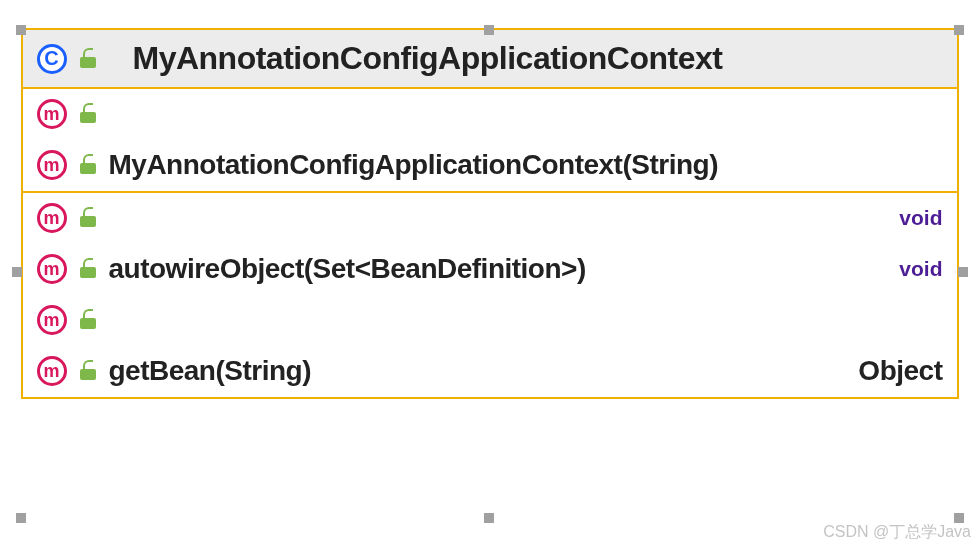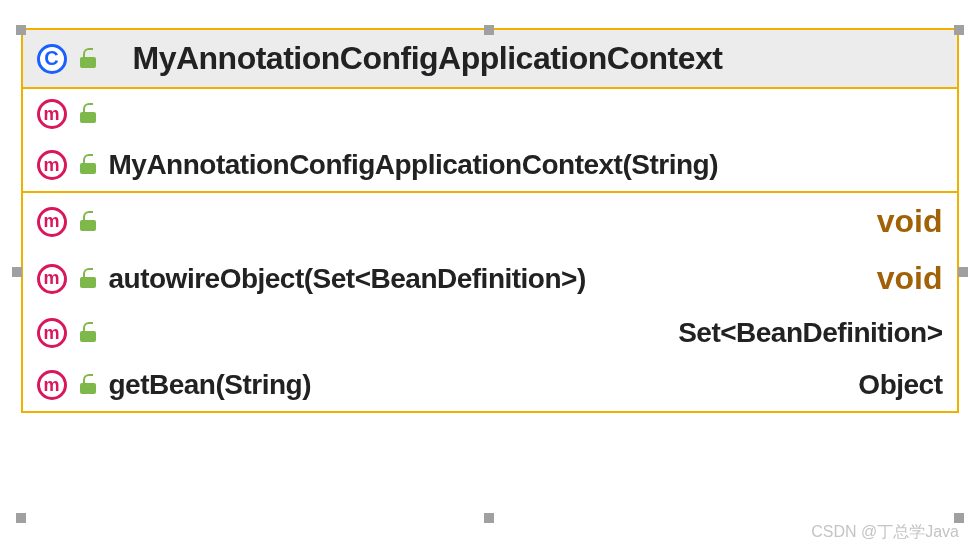--- a/index.html
+++ b/index.html
@@ -84,38 +84,38 @@
     font-weight: 700;
     color: #222;
     letter-spacing: -0.5px;
   }
   .header-row .name {
     font-size: 32px;
     margin-left: 24px;
   }
   .spacer { flex: 1; }
   .ret-void {
-    font-size: 32px;
-    font-weight: 700;
-    color: #a16207;
+    font-size: 21px;
+    font-weight: 700;
+    color: #4c1d95;
   }
   .ret-obj {
     font-size: 28px;
     font-weight: 700;
     color: #222;
     letter-spacing: -0.5px;
   }
   .handle {
     position: absolute;
     width: 10px; height: 10px;
     background: #a0a0a0;
   }
   .watermark {
     position: absolute;
-    right: 20px;
+    right: 8px;
     bottom: 6px;
     color: #c4c4c4;
     font-size: 16px;
   }
 </style>
 </head>
 <body>
 
 <div class="diagram-box">
 
@@ -166,21 +166,20 @@
       <span class="spacer"></span>
       <span class="ret-void">void</span>
     </div>
     <div class="row">
       <span class="method-icon">m</span>
       <span class="lock-icon">
           <span class="lock-shackle"></span>
           <span class="lock-body"></span>
         </span>
       <span class="spacer"></span>
-      <span class="ret-obj">Set&lt;BeanDefinition&gt;</span>
     </div>
     <div class="row">
       <span class="method-icon">m</span>
       <span class="lock-icon">
           <span class="lock-shackle"></span>
           <span class="lock-body"></span>
         </span>
       <span class="name">getBean(String)</span>
       <span class="spacer"></span>
       <span class="ret-obj">Object</span>

